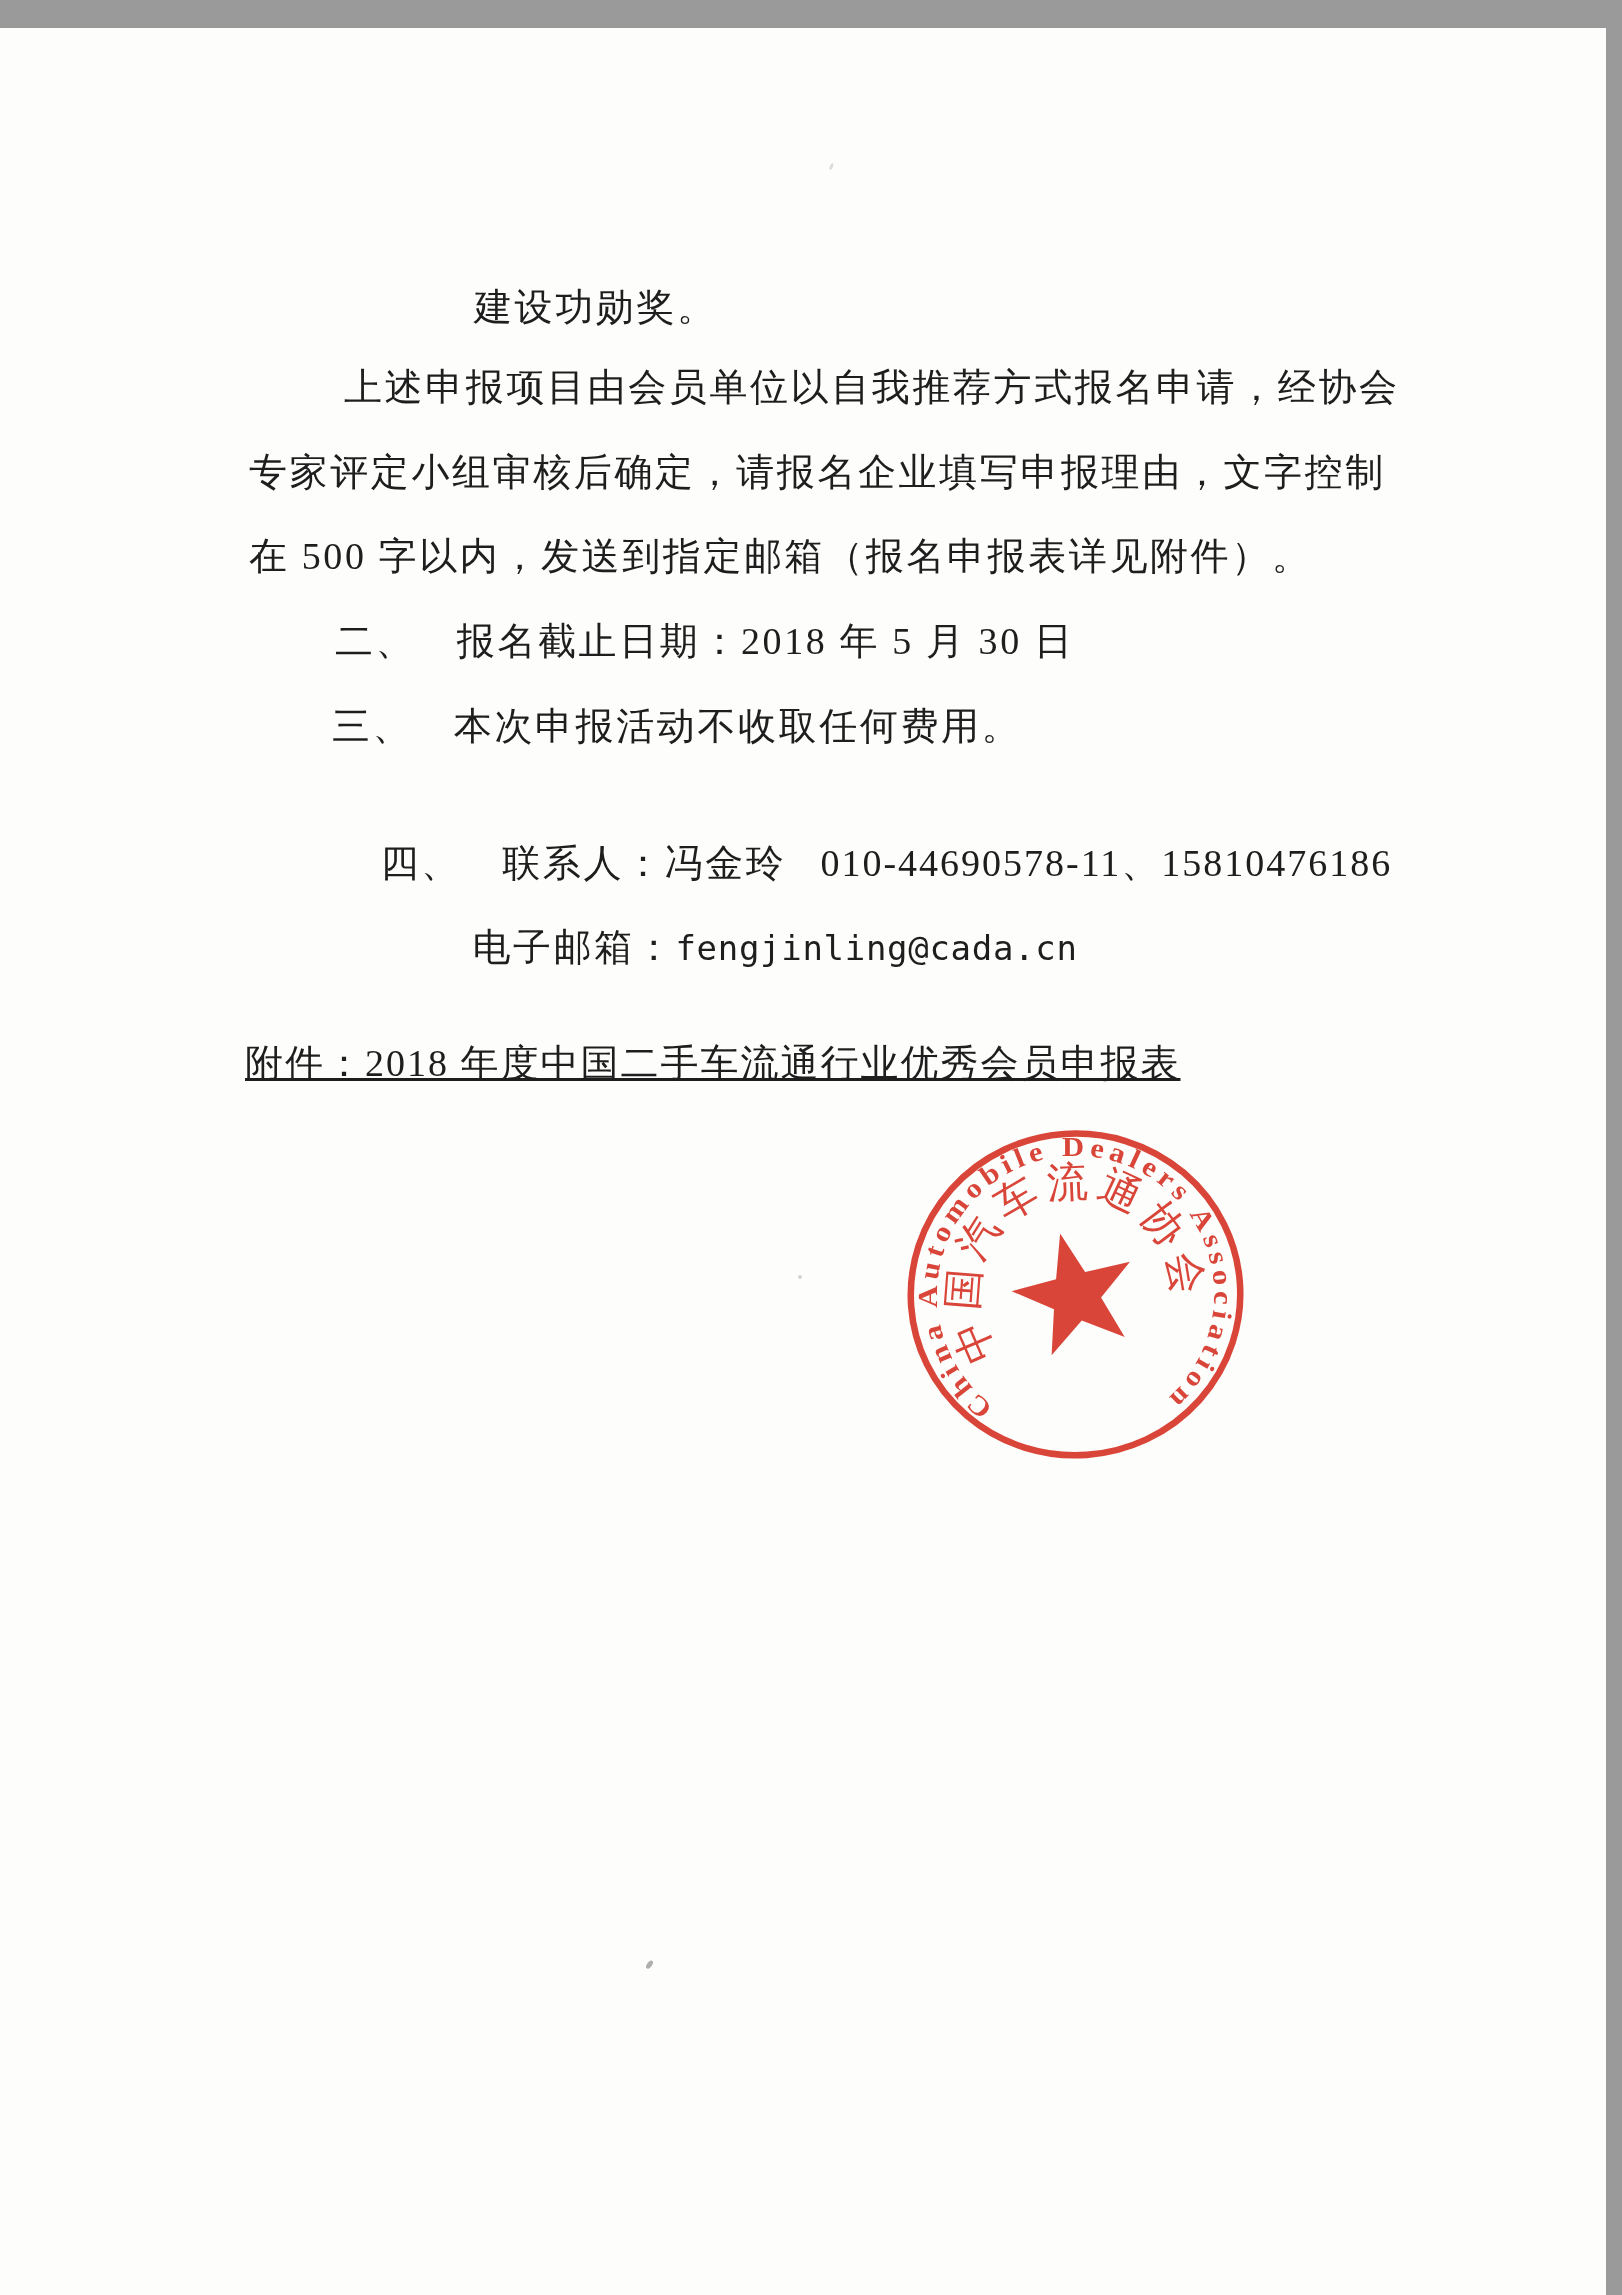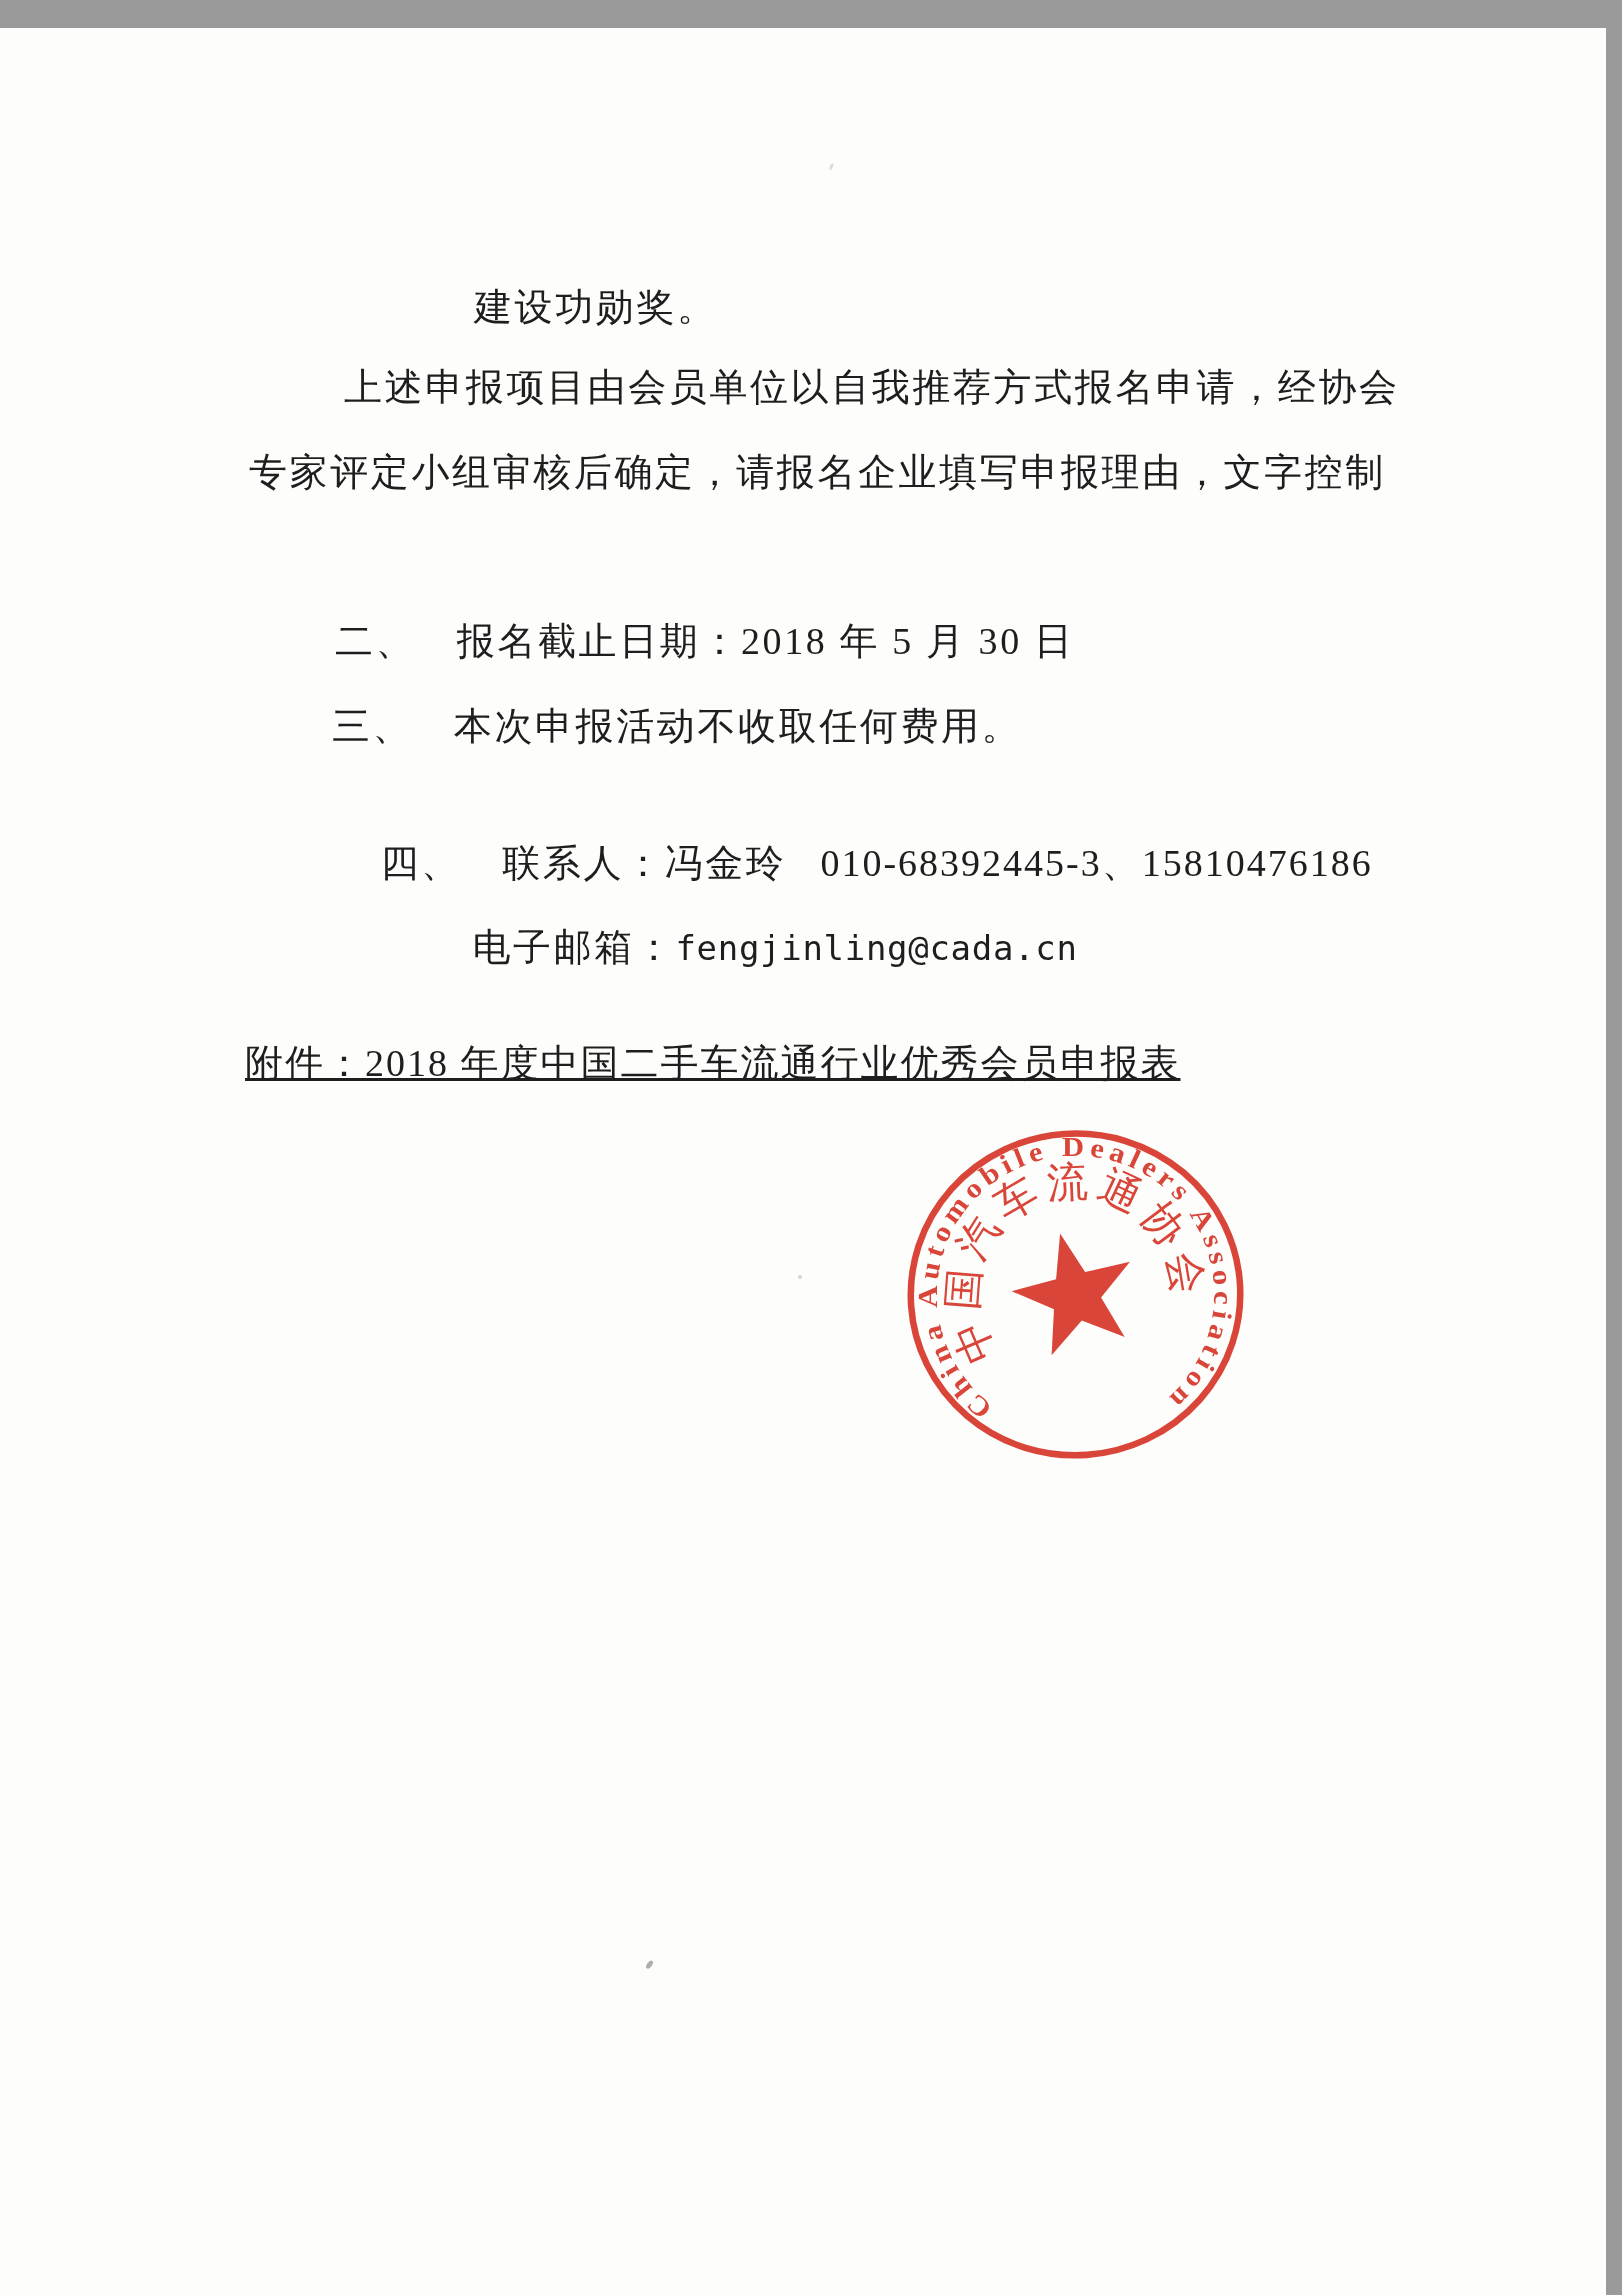--- a/index.html
+++ b/index.html
@@ -70,27 +70,28 @@
 <body>
 
 <div class="page">
 
   <div class="line" style="left:474px; top:254px;">建设功勋奖。</div>
 
   <div class="line" style="left:344px; top:334px;">上述申报项目由会员单位以自我推荐方式报名申请，经协会</div>
 
   <div class="line" style="left:249px; top:419px;">专家评定小组审核后确定，请报名企业填写申报理由，文字控制</div>
 
+  <div class="line" style="left:249px; top:503px;">在 500 字以内，发送到指定邮箱（报名申报表详见附件）。</div>
 
   <div class="line" style="left:335px; top:588px;">二、　报名截止日期：2018 年 5 月 30 日</div>
 
   <div class="line" style="left:332px; top:673px;">三、　本次申报活动不收取任何费用。</div>
 
   <div class="line" style="left:332px; top:759px;">
-    <span>四、　联系人：冯金玲</span><span class="phones">010-68392445-3、15810476186</span>
+    <span>四、　联系人：冯金玲</span><span class="phones">010-44690578-11、15810476186</span>
   </div>
 
   <div class="line" style="left:424px; top:843px;">
     <span>电子邮箱：</span><span class="email-value">fengjinling@cada.cn</span>
   </div>
 
   <div class="line" style="left:245px; top:1010px; letter-spacing:2px;text-decoration:underline;">附件：2018 年度中国二手车流通行业优秀会员申报表</div>
 
   <svg class="stamp" viewBox="0 0 530 520">
     <defs>

